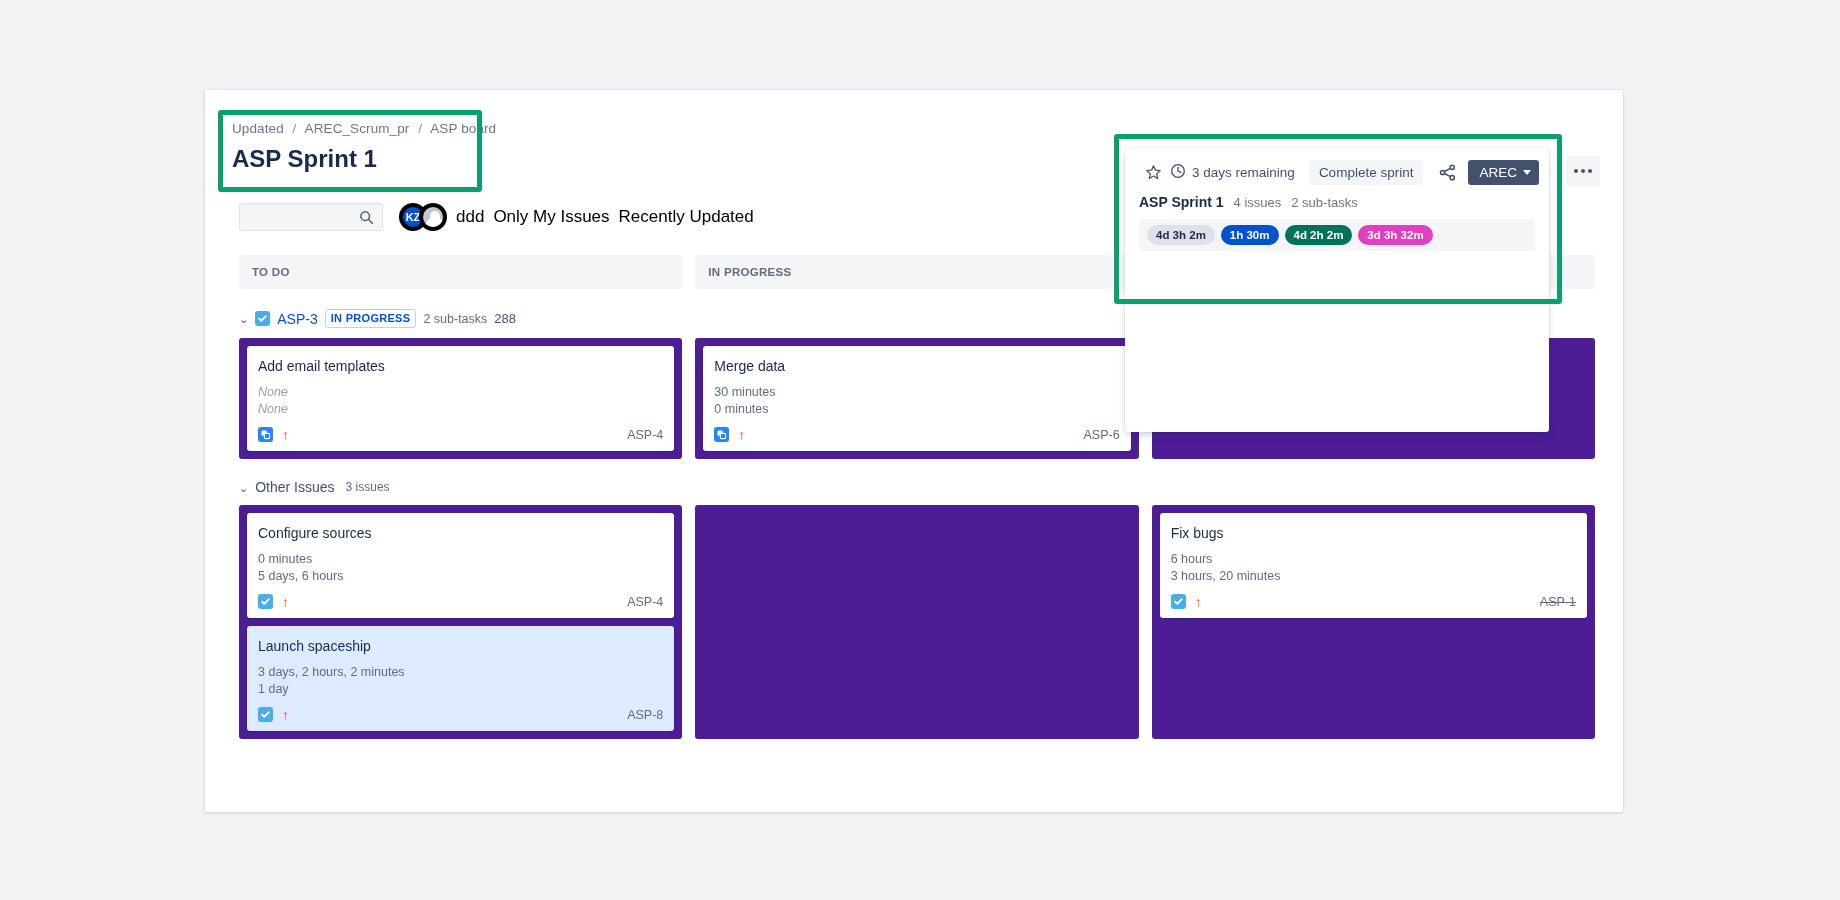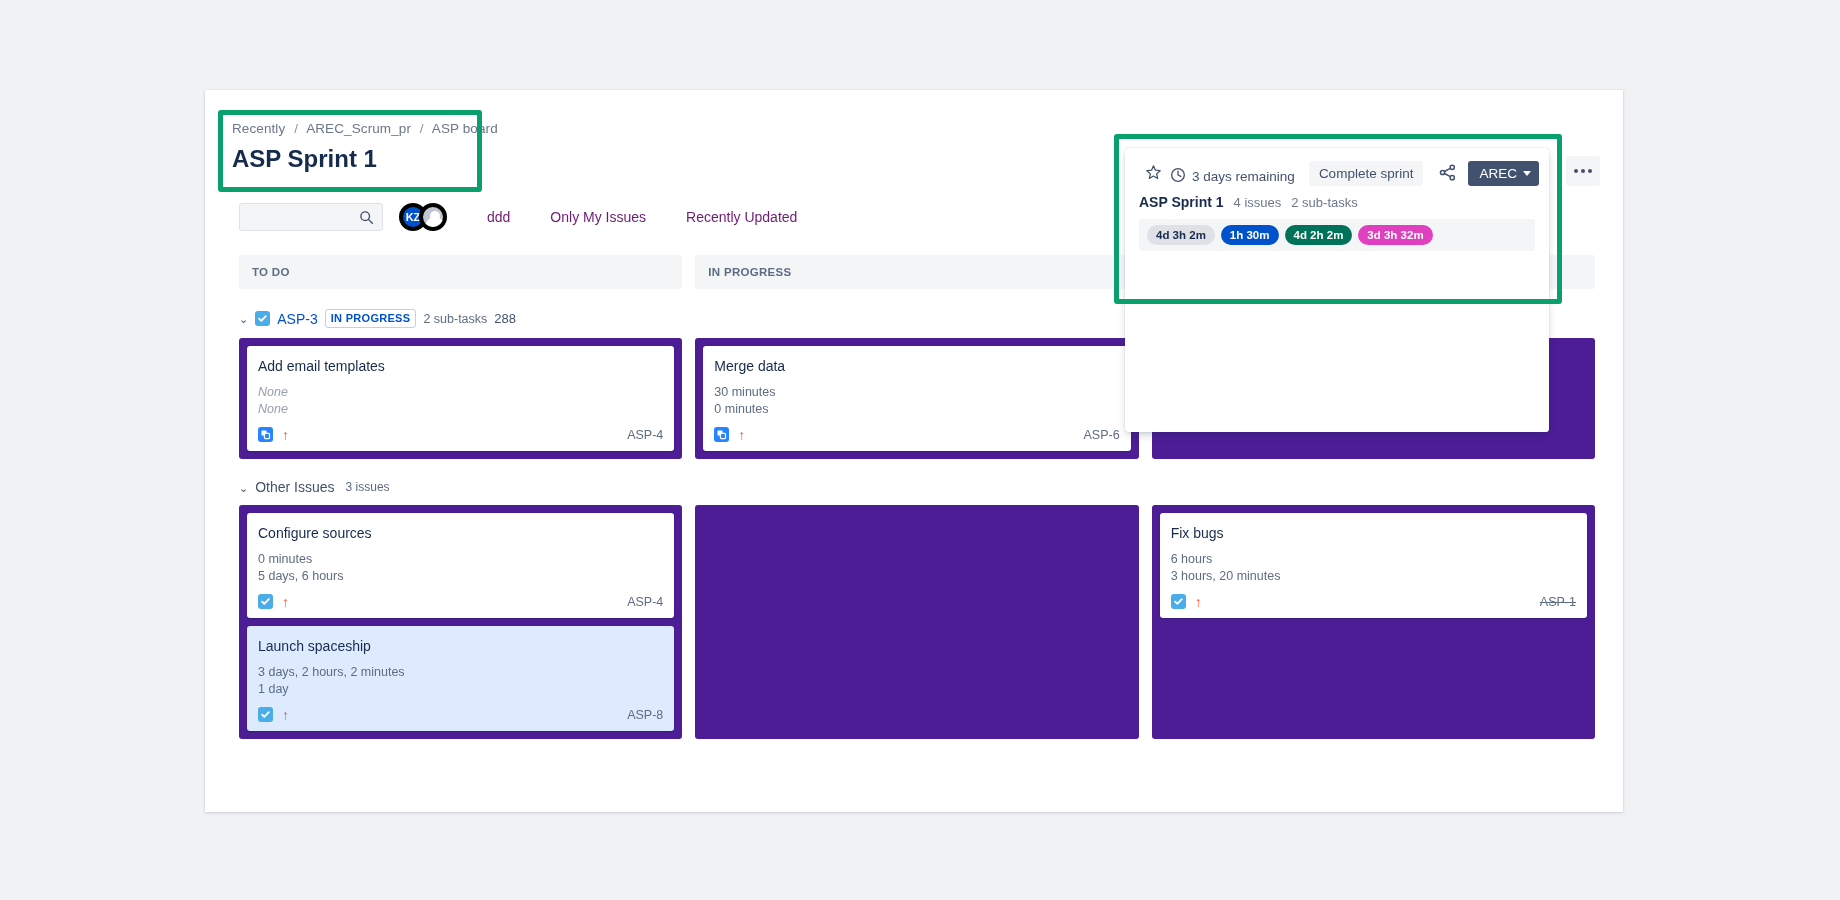--- a/index.html
+++ b/index.html
@@ -109,23 +109,23 @@
   .avatar.anon .head {
     position: absolute; width: 10px; height: 10px; border-radius: 50%;
     background: #fff; top: 4px; left: 7px;
   }
   .avatar.anon .body {
     position: absolute; width: 20px; height: 12px; border-radius: 10px 10px 0 0;
     background: #fff; bottom: -2px; left: 2px;
   }
 
   .tool-link {
-    font-size: 14px;
-    color: #701a75;
-    margin-left: 40px;
+    font-size: 17px;
+    color: #000000;
+    margin-left: 9px;
     cursor: pointer;
     white-space: nowrap;
   }
 
   
   .board {
     position: absolute;
     left: 239px;
     top: 255px;
     width: 1356px;
@@ -244,21 +244,21 @@
     top: 148px;
     width: 424px;
     height: 284px;
     background: #ffffff;
     border-radius: 3px;
     box-shadow: 0 4px 8px -2px rgba(9,30,66,0.25), 0 0 1px rgba(9,30,66,0.31);
     z-index: 30;
   }
   .pop-actions {
     display: flex;
-    align-items: flex-end;
+    align-items: center;
     gap: 0;
     padding: 10px 10px 6px 14px;
   }
   .icon-btn {
     width: 30px; height: 28px;
     display: flex; align-items: center; justify-content: center;
     cursor: pointer; border-radius: 3px;
   }
   .remain {
     display: flex; align-items: center; gap: 6px;
@@ -340,21 +340,21 @@
 </style>
 </head>
 <body>
 
 <div id="root">
 
   <div class="page-sheet"></div>
 
   <div class="header-block">
     <div class="breadcrumb">
-      <span class="crumb">Recently</span>
+      <span class="crumb">Updated</span>
       <span class="sep">/</span>
       <span class="crumb">AREC_Scrum_pr</span>
       <span class="sep">/</span>
       <span class="crumb">ASP board</span>
     </div>
     <div class="page-title">ASP Sprint 1</div>
   </div>
 
   <div class="toolbar">
     <div class="search-box">

